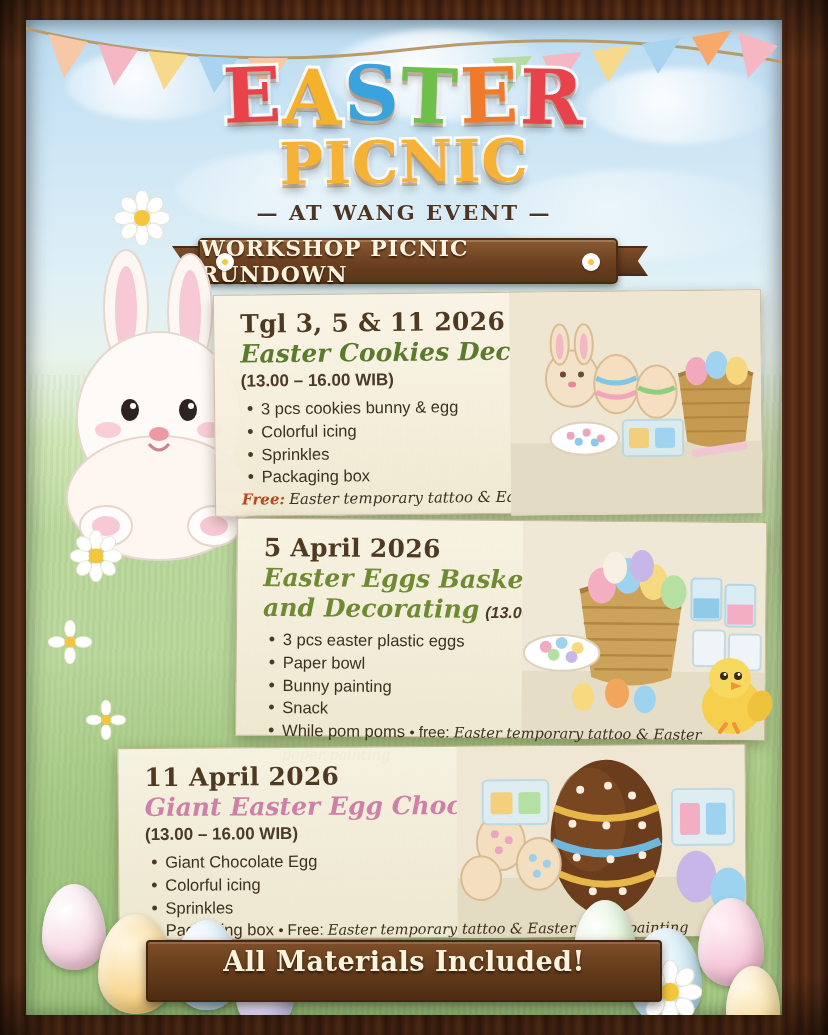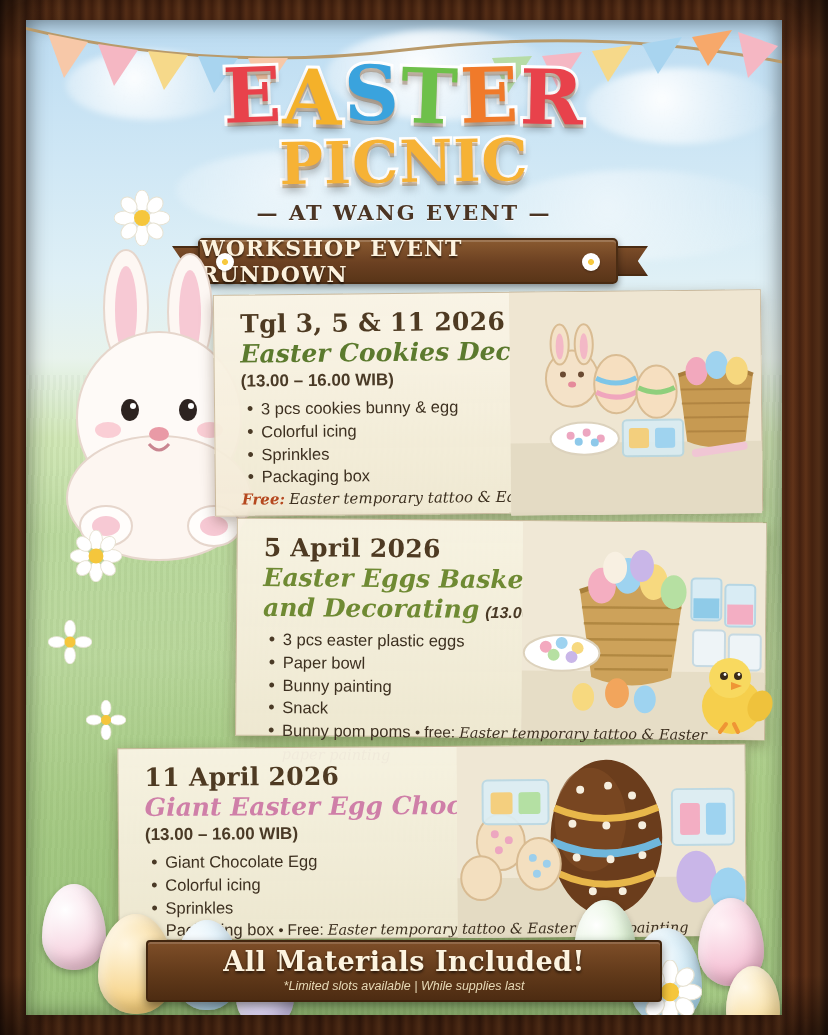--- a/index.html
+++ b/index.html
@@ -292,21 +292,21 @@
         <span style="color:#e8424b">E</span><span style="color:#f4b12a">A</span><span style="color:#3aa3dd">S</span><span style="color:#6ec04a">T</span><span style="color:#f07a2a">E</span><span style="color:#e8424b">R</span>
       </div>
       <div id="picnic">PICNIC</div>
       <div id="atplaza">— AT WANG EVENT —</div>
     </div>
 
     <div class="ribbon-tail left"></div>
     <div class="ribbon-tail right"></div>
     <div id="ribbon">
       <span class="rib-flower" style="left:16px; top:13px;"></span>
-      <span class="txt">WORKSHOP EVENT RUNDOWN</span>
+      <span class="txt">WORKSHOP PICNIC RUNDOWN</span>
       <span class="rib-flower" style="right:16px; top:13px;"></span>
     </div>
 
     <svg class="deco" style="left:38px; top:228px; width:200px; height:320px;" viewBox="0 0 200 320">
       <ellipse cx="62" cy="60" rx="22" ry="58" fill="#fdf7f3" stroke="#e6d6cc" stroke-width="2"></ellipse>
       <ellipse cx="62" cy="62" rx="11" ry="44" fill="#f7c9d4"></ellipse>
       <ellipse cx="126" cy="64" rx="22" ry="58" fill="#fdf7f3" stroke="#e6d6cc" stroke-width="2"></ellipse>
       <ellipse cx="126" cy="66" rx="11" ry="44" fill="#f7c9d4"></ellipse>
       <ellipse cx="95" cy="170" rx="82" ry="86" fill="#fefaf7" stroke="#e6d6cc" stroke-width="2"></ellipse>
       <ellipse cx="95" cy="250" rx="92" ry="62" fill="#fdf6f1" stroke="#e6d6cc" stroke-width="2"></ellipse>
@@ -482,21 +482,21 @@
       <div class="card-title t-olive">Easter Eggs Basket Painting</div>
       <div class="card-title t-olive">
         <span>and Decorating</span><span class="card-time inline">(13.00 – 16.00 WIB)</span>
       </div>
       <ul class="items">
         <li>3 pcs easter plastic eggs</li>
         <li>Paper bowl</li>
         <li>Bunny painting</li>
         <li>Snack</li>
         <li>
-          <span>Bunny pom poms</span>
+          <span>While pom poms</span>
           <span class="free-inline">
             • <span class="free-label">free:</span>
             <span class="italic-note">Easter temporary tattoo &amp; Easter paper painting</span>
           </span>
         </li>
       </ul>
     </div>
 
     <div class="card" id="card3">
       <svg class="card-photo" viewBox="0 0 289 192" preserveAspectRatio="none">
@@ -594,17 +594,16 @@
         <ellipse cx="41" cy="15" rx="9" ry="7" transform="rotate(-45 41 15)"></ellipse>
         <ellipse cx="41" cy="41" rx="9" ry="7" transform="rotate(45 41 41)"></ellipse>
         <ellipse cx="15" cy="41" rx="9" ry="7" transform="rotate(-45 15 41)"></ellipse>
         <ellipse cx="15" cy="15" rx="9" ry="7" transform="rotate(45 15 15)"></ellipse>
       </g>
       <circle cx="28" cy="28" r="8" fill="#f5c63c"></circle>
     </svg>
 
     <div id="footer">
       <div class="main">All Materials Included!</div>
-      <div class="sub">*Limited slots available  |  While supplies last</div>
     </div>
 
   </div>
 </div>
 
 </body></html>

